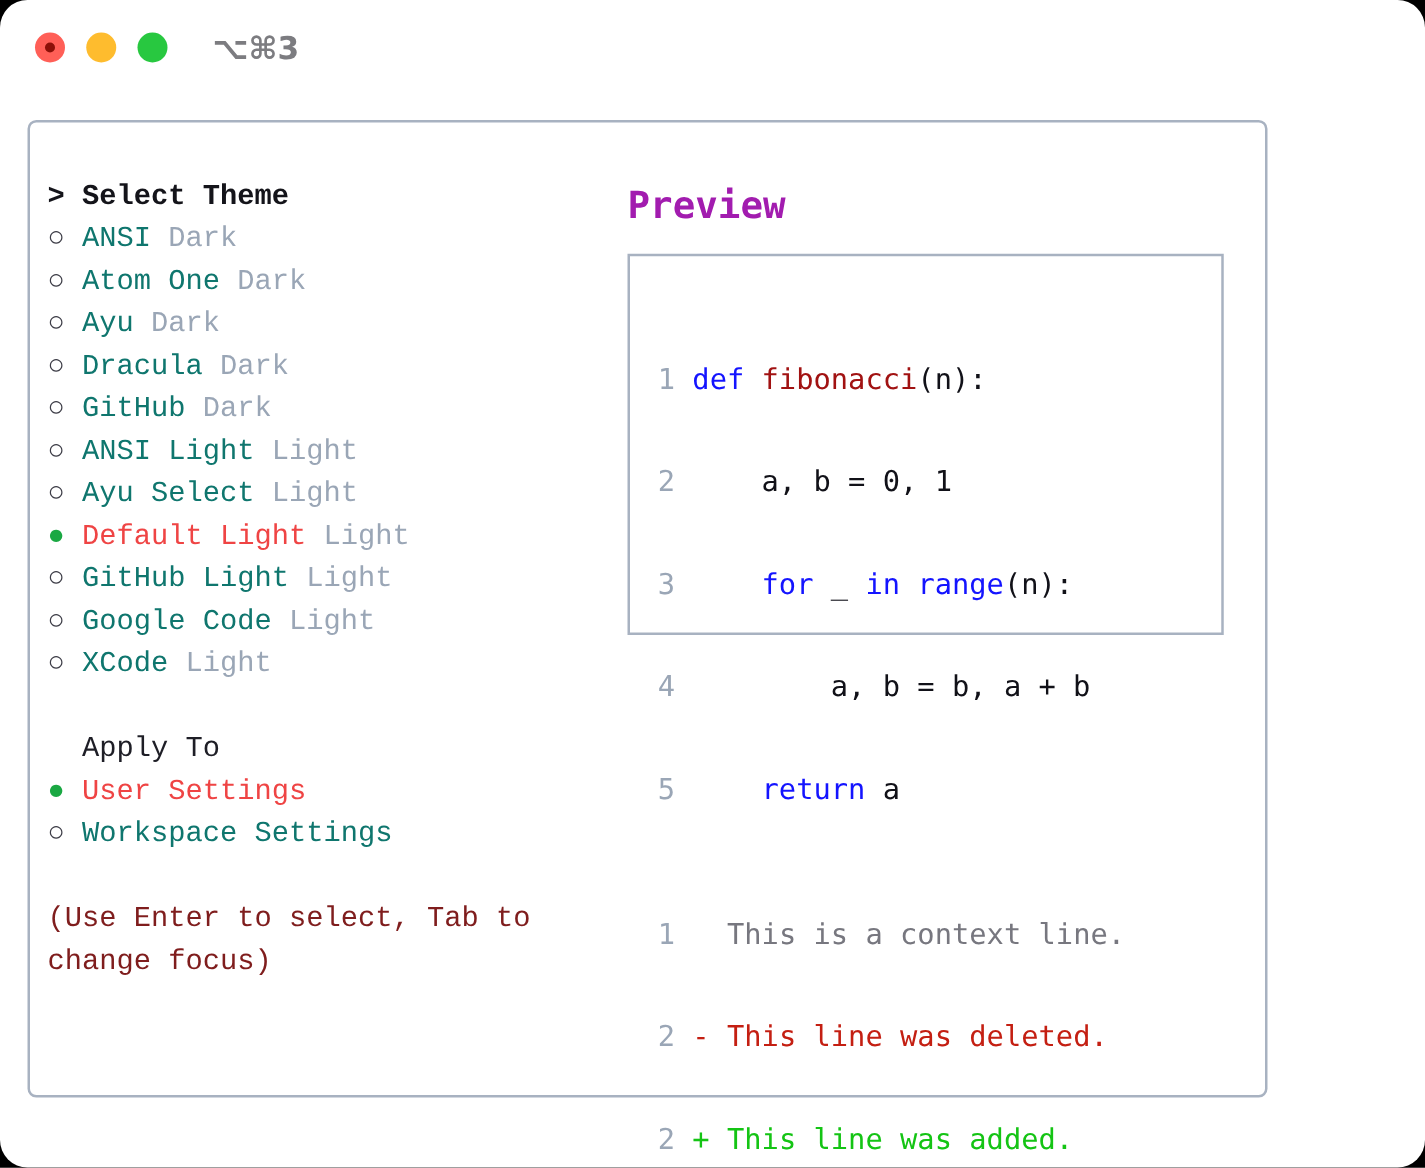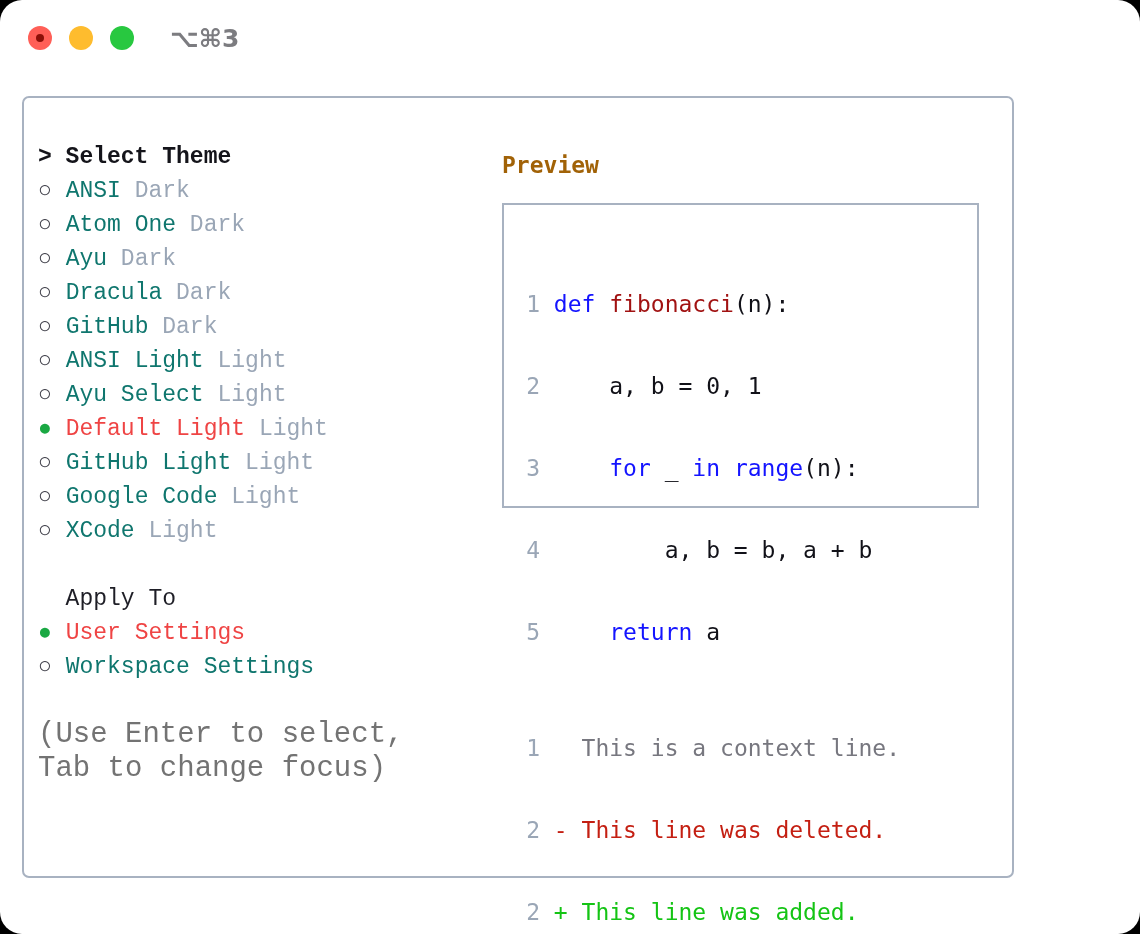--- a/index.html
+++ b/index.html
@@ -126,39 +126,39 @@
   }
   .opt-suffix {
     color: #9aa6b6;
   }
 
   .spacer-line {
     height: 34px;
   }
 
   .hint {
-    font-size: 29px;
-    line-height: 34px;
-    color: #737373;
+    font-size: 23px;
+    line-height: 34px;
+    color: #7f1d1d;
     width: 400px;
     margin-top: 34px;
   }
 
   
   .right-col {
     position: absolute;
     left: 478px;
     top: 50px;
     width: 500px;
   }
   .preview-title {
-    font-size: 23px;
+    font-size: 30px;
     line-height: 34px;
     font-weight: bold;
-    color: #a16207;
+    color: #a21caf;
     white-space: pre;
   }
   .preview-box {
     position: absolute;
     left: 0px;
     top: 55px;
     width: 477px;
     height: 305px;
     border: 2px solid #a8b2c1;
     box-sizing: border-box;

